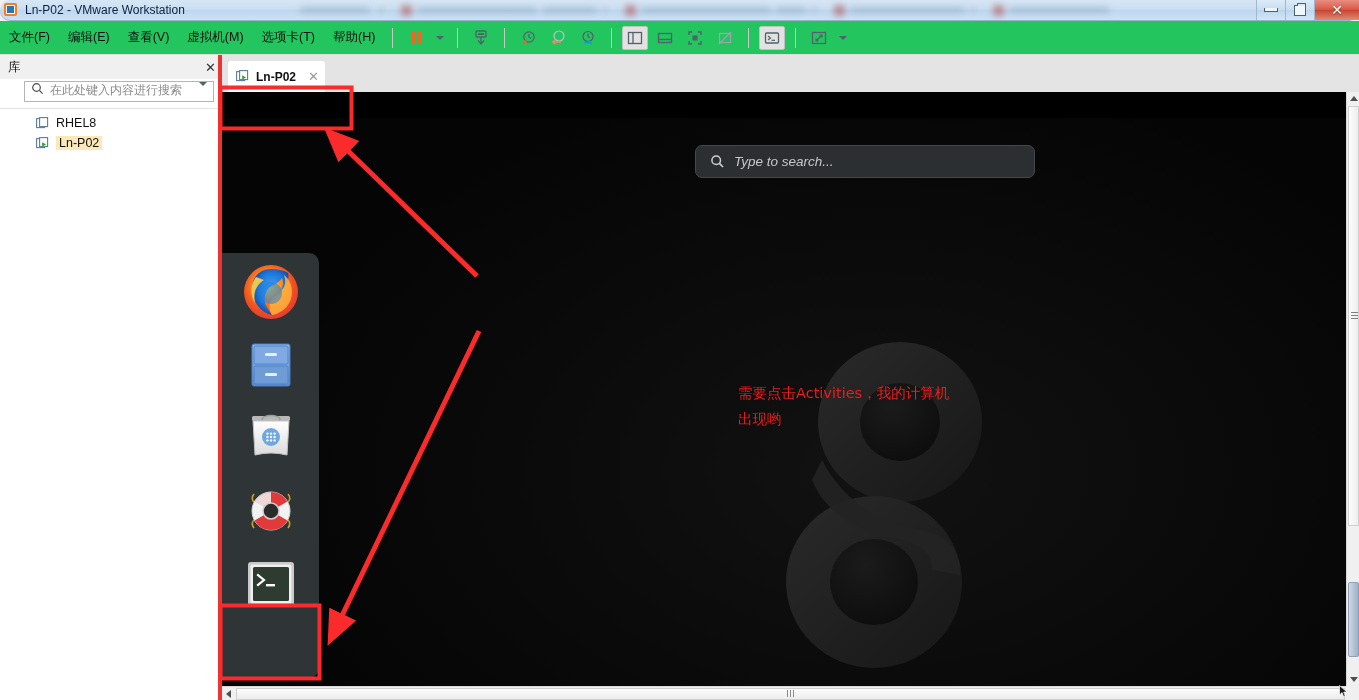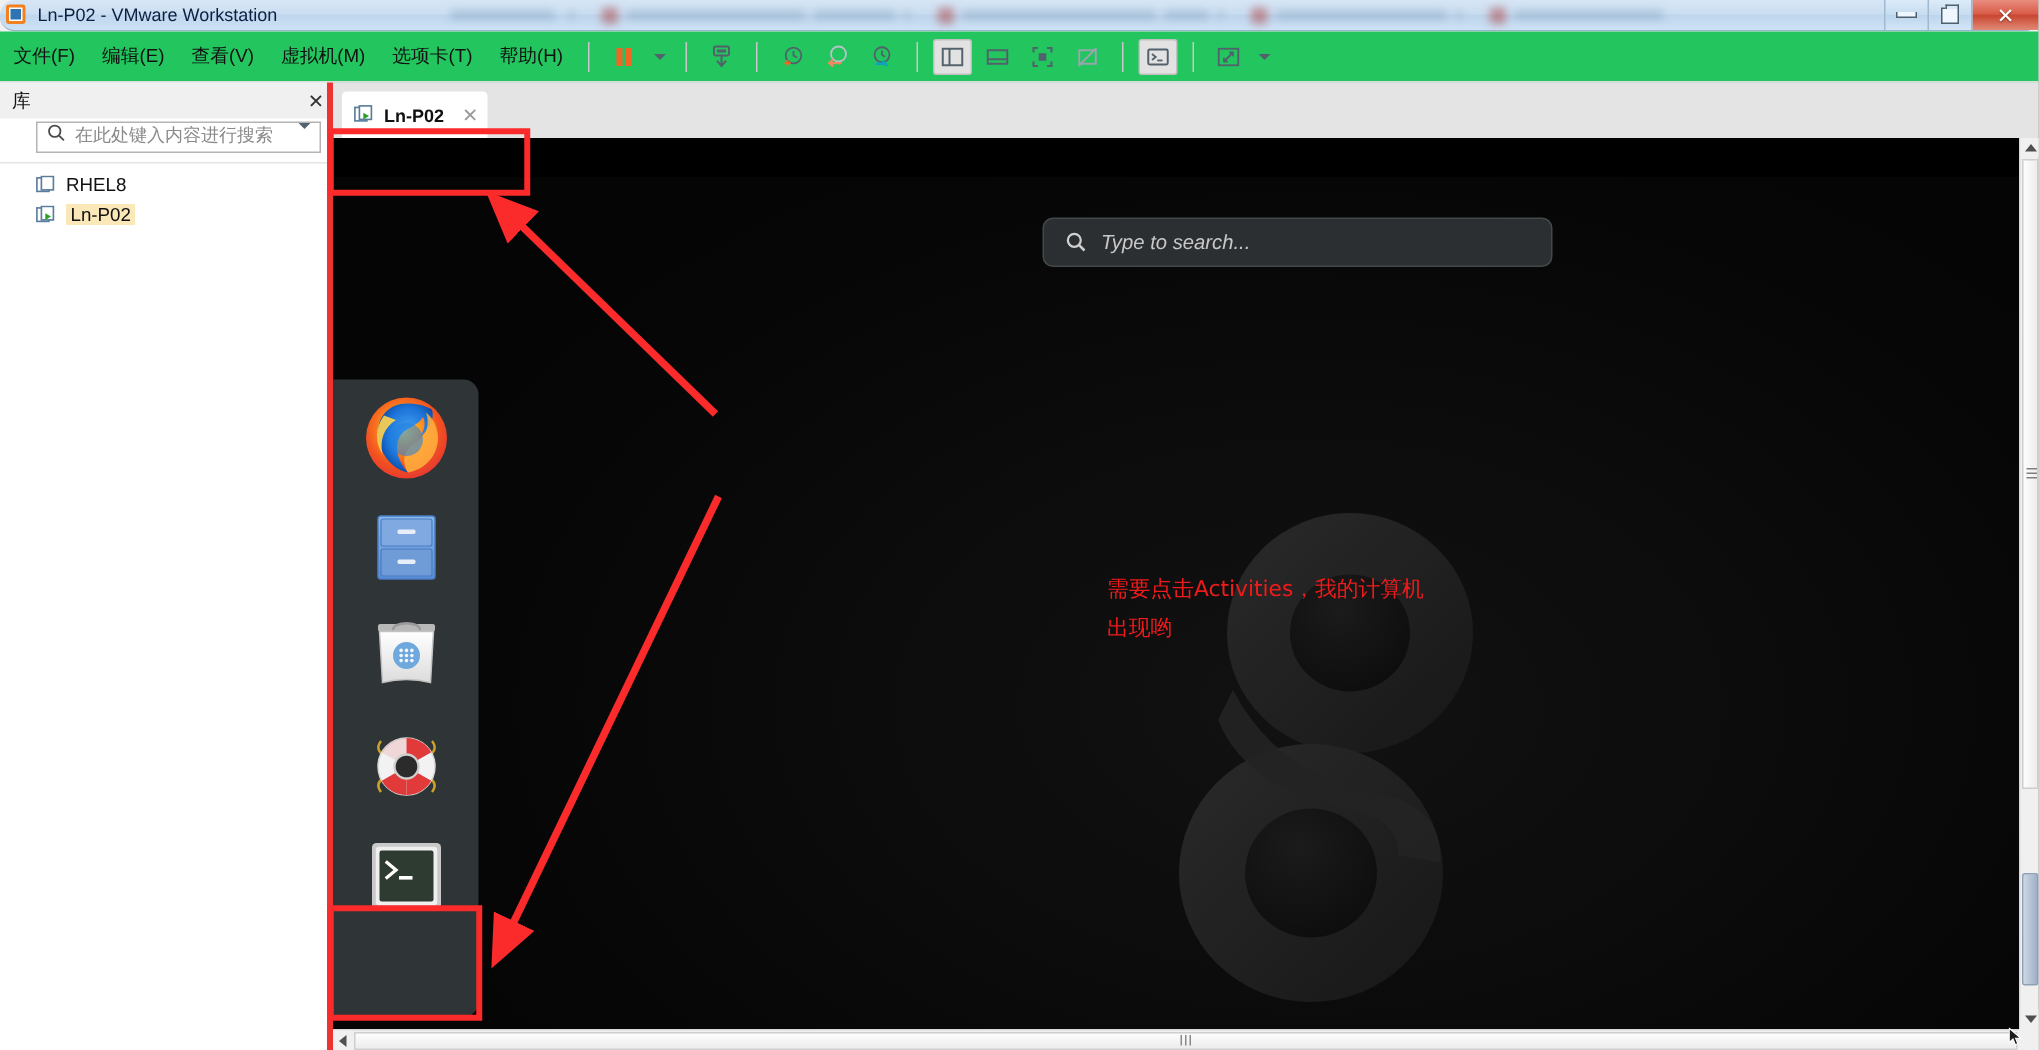--- a/index.html
+++ b/index.html
@@ -117,21 +117,21 @@
     border: 1px solid #b4b4b4; background: #fff;
     display: flex; box-sizing: border-box;
   }
   .lib-search .ph { font-size: 12px; color: #8a8a8a; flex: 1; }
   .lib-tree {
     margin: 6px 0 0 0; padding: 4px 0 0 0;
     border-top: 1px solid #e4e4e4;
     font-size: 12.5px; color: #111;
   }
   .tree-row { display: flex; align-items: center; height: 20px; padding-left: 8px; white-space: nowrap; }
-  .tree-row.indent1 { padding-left: 24px; }
+  .tree-row.indent1 { padding-left: 36px; }
   .tree-row.indent0b { padding-left: 20px; }
   .expander {
     width: 11px; height: 11px; border: 1px solid #8b8b8b; background: #fff;
     margin-right: 5px; position: relative; flex: none;
   }
   .expander:before {
     content: ""; position: absolute; left: 2px; top: 4px; width: 5px; height: 1px; background: #333;
   }
   .selected-label { background: #fbe8b8; padding: 0 3px; }
   .sb-right {

